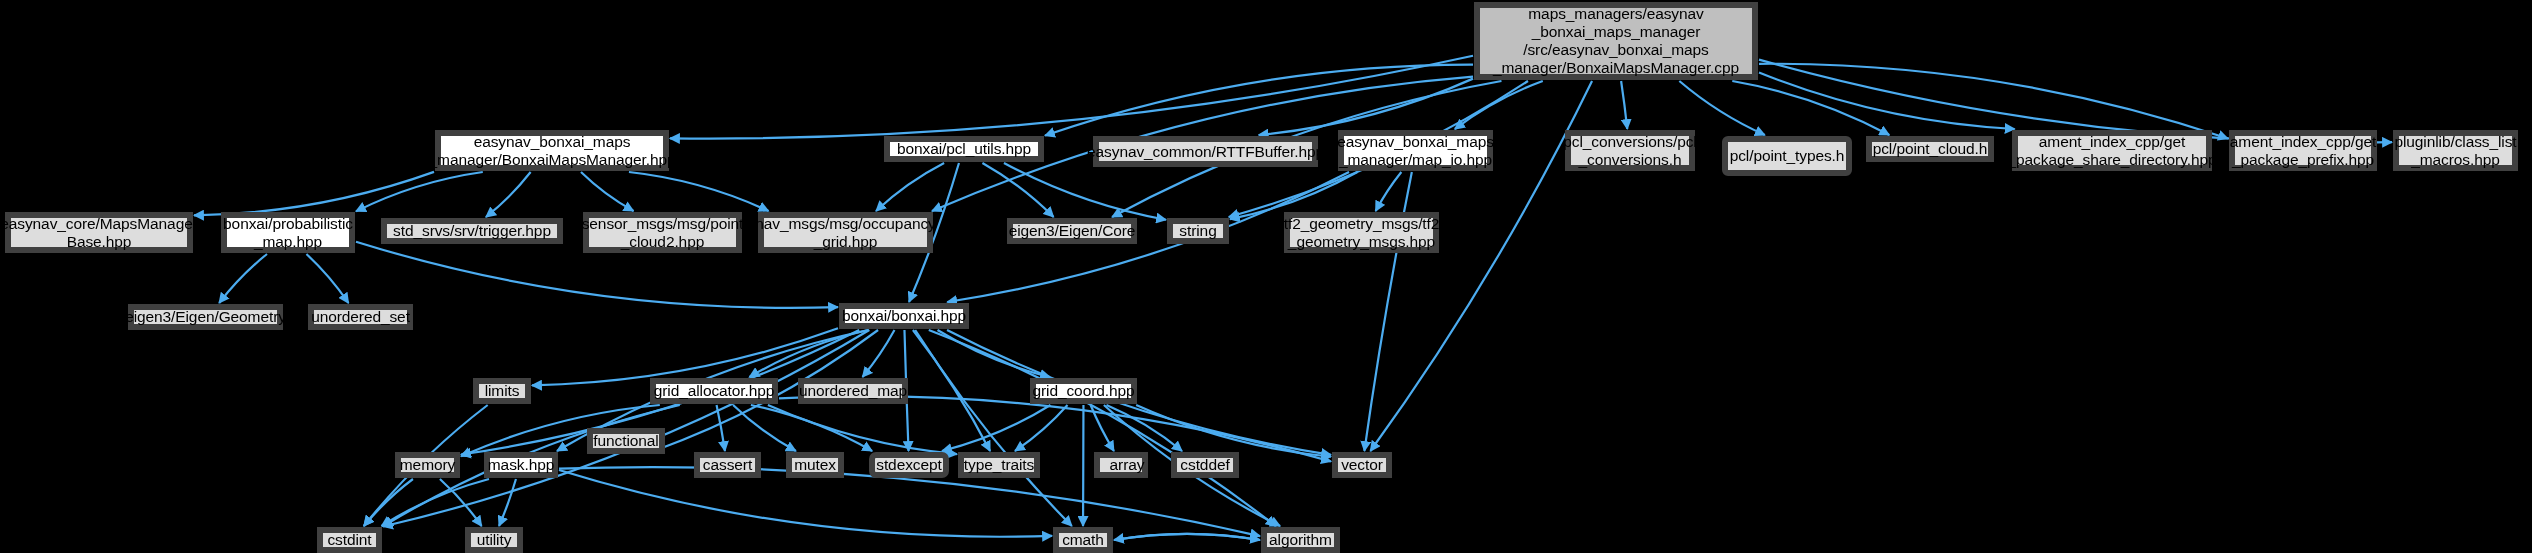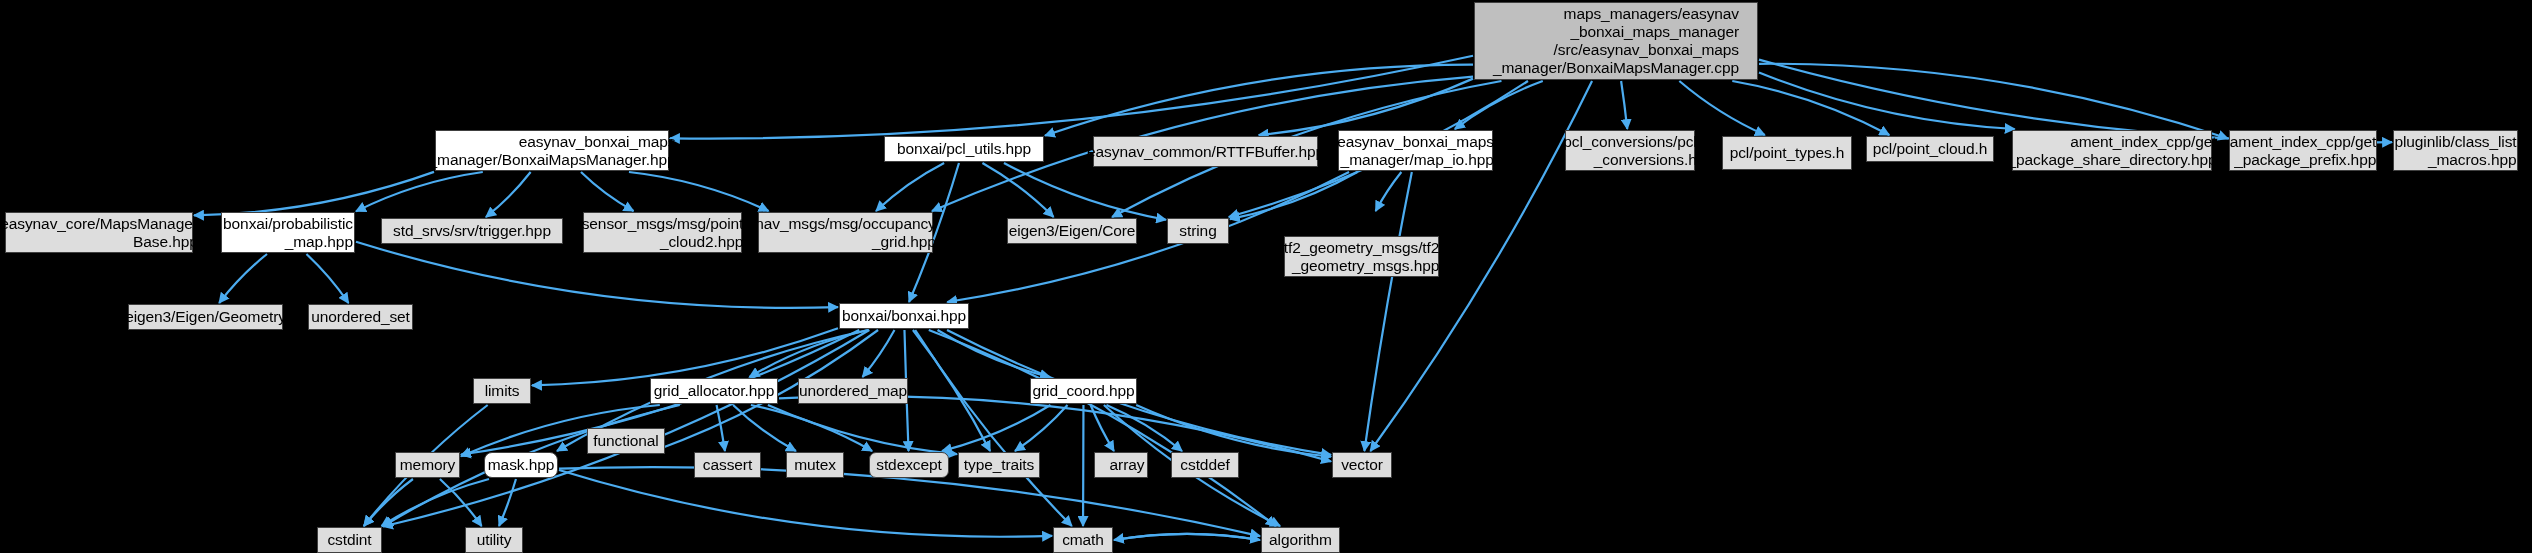--- a/index.html
+++ b/index.html
@@ -19,26 +19,26 @@
     position: absolute;
     left: 0;
     top: 0;
     width: 2532px;
     height: 553px;
     pointer-events: none;
   }
   .node {
     position: absolute;
     box-sizing: border-box;
-    border: 1px solid #404040;
+    border: 6px solid #404040;
     background: #dddddd;
     color: #000000;
     font-size: 15.5px;
     line-height: 18px;
-    text-align: right;
+    text-align: center;
     display: flex;
     align-items: center;
     justify-content: center;
     white-space: pre-line;
     letter-spacing: -0.1px;
     z-index: 2;
   }
   .node.root {
     background: #bfbfbf;
   }
@@ -129,50 +129,50 @@
 /src/easynav_bonxai_maps
 _manager/BonxaiMapsManager.cpp</div>
       <div class="node white" style="left: 435px; top: 130px; width: 234px; height: 41px;">easynav_bonxai_maps
 _manager/BonxaiMapsManager.hpp</div>
       <div class="node white" style="left: 884px; top: 136px; width: 160px; height: 26px;">bonxai/pcl_utils.hpp</div>
       <div class="node" style="left: 1093px; top: 136px; width: 225px; height: 31px;">easynav_common/RTTFBuffer.hpp</div>
       <div class="node white" style="left: 1338px; top: 130px; width: 155px; height: 41px;">easynav_bonxai_maps
 _manager/map_io.hpp</div>
       <div class="node" style="left: 1565px; top: 130px; width: 130px; height: 41px;">pcl_conversions/pcl
 _conversions.h</div>
-      <div class="node" style="left: 1722px; top: 136px; width: 130px; height: 34px;">pcl/point_types.h</div>
+      <div class="node" style="left: 1722px; top: 136px; width: 130px; height: 40px; border-radius: 6px;">pcl/point_types.h</div>
       <div class="node" style="left: 1866px; top: 136px; width: 128px; height: 26px;">pcl/point_cloud.h</div>
       <div class="node" style="left: 2012px; top: 130px; width: 200px; height: 41px;">ament_index_cpp/get
 _package_share_directory.hpp</div>
       <div class="node" style="left: 2229px; top: 130px; width: 148px; height: 41px;">ament_index_cpp/get
 _package_prefix.hpp</div>
       <div class="node" style="left: 2393px; top: 130px; width: 125px; height: 41px;">pluginlib/class_list
 _macros.hpp</div>
       <div class="node" style="left: 5px; top: 212px; width: 188px; height: 41px;">easynav_core/MapsManager
 Base.hpp</div>
       <div class="node white" style="left: 221px; top: 212px; width: 134px; height: 41px;">bonxai/probabilistic
 _map.hpp</div>
       <div class="node" style="left: 381px; top: 218px; width: 182px; height: 26px;">std_srvs/srv/trigger.hpp</div>
       <div class="node" style="left: 583px; top: 212px; width: 159px; height: 41px;">sensor_msgs/msg/point
 _cloud2.hpp</div>
       <div class="node" style="left: 758px; top: 212px; width: 175px; height: 41px;">nav_msgs/msg/occupancy
 _grid.hpp</div>
       <div class="node" style="left: 1007px; top: 218px; width: 130px; height: 26px;">eigen3/Eigen/Core</div>
       <div class="node" style="left: 1167px; top: 218px; width: 62px; height: 26px;">string</div>
-      <div class="node" style="left: 1284px; top: 212px; width: 155px; height: 41px; margin-top: 24px;">tf2_geometry_msgs/tf2
+      <div class="node" style="left: 1284px; top: 212px; width: 155px; height: 41px;">tf2_geometry_msgs/tf2
 _geometry_msgs.hpp</div>
       <div class="node" style="left: 128px; top: 304px; width: 155px; height: 26px;">eigen3/Eigen/Geometry</div>
       <div class="node" style="left: 308px; top: 304px; width: 105px; height: 26px;">unordered_set</div>
       <div class="node white" style="left: 839px; top: 303px; width: 130px; height: 26px;">bonxai/bonxai.hpp</div>
       <div class="node" style="left: 473px; top: 378px; width: 58px; height: 26px;">limits</div>
       <div class="node white" style="left: 650px; top: 378px; width: 128px; height: 26px;">grid_allocator.hpp</div>
       <div class="node" style="left: 798px; top: 378px; width: 110px; height: 26px;">unordered_map</div>
       <div class="node white" style="left: 1030px; top: 378px; width: 107px; height: 26px;">grid_coord.hpp</div>
       <div class="node" style="left: 395px; top: 452px; width: 65px; height: 26px;">memory</div>
-      <div class="node white" style="left: 484px; top: 452px; width: 74px; height: 26px; border-radius: 8px;">mask.hpp</div>
+      <div class="node white" style="left: 484px; top: 452px; width: 74px; height: 26px;">mask.hpp</div>
       <div class="node" style="left: 587px; top: 428px; width: 78px; height: 26px;">functional</div>
       <div class="node" style="left: 694px; top: 452px; width: 67px; height: 26px;">cassert</div>
       <div class="node" style="left: 786px; top: 452px; width: 58px; height: 26px;">mutex</div>
       <div class="node" style="left: 869px; top: 452px; width: 80px; height: 26px; border-radius: 7px;">stdexcept</div>
       <div class="node" style="left: 958px; top: 452px; width: 82px; height: 26px;">type_traits</div>
       <div class="node" style="left: 1094px; top: 452px; width: 54px; height: 26px; padding-left: 12px;">array</div>
       <div class="node" style="left: 1171px; top: 452px; width: 68px; height: 26px;">cstddef</div>
       <div class="node" style="left: 1332px; top: 452px; width: 60px; height: 26px;">vector</div>
       <div class="node" style="left: 317px; top: 527px; width: 65px; height: 26px;">cstdint</div>
       <div class="node" style="left: 465px; top: 527px; width: 58px; height: 26px;">utility</div>

